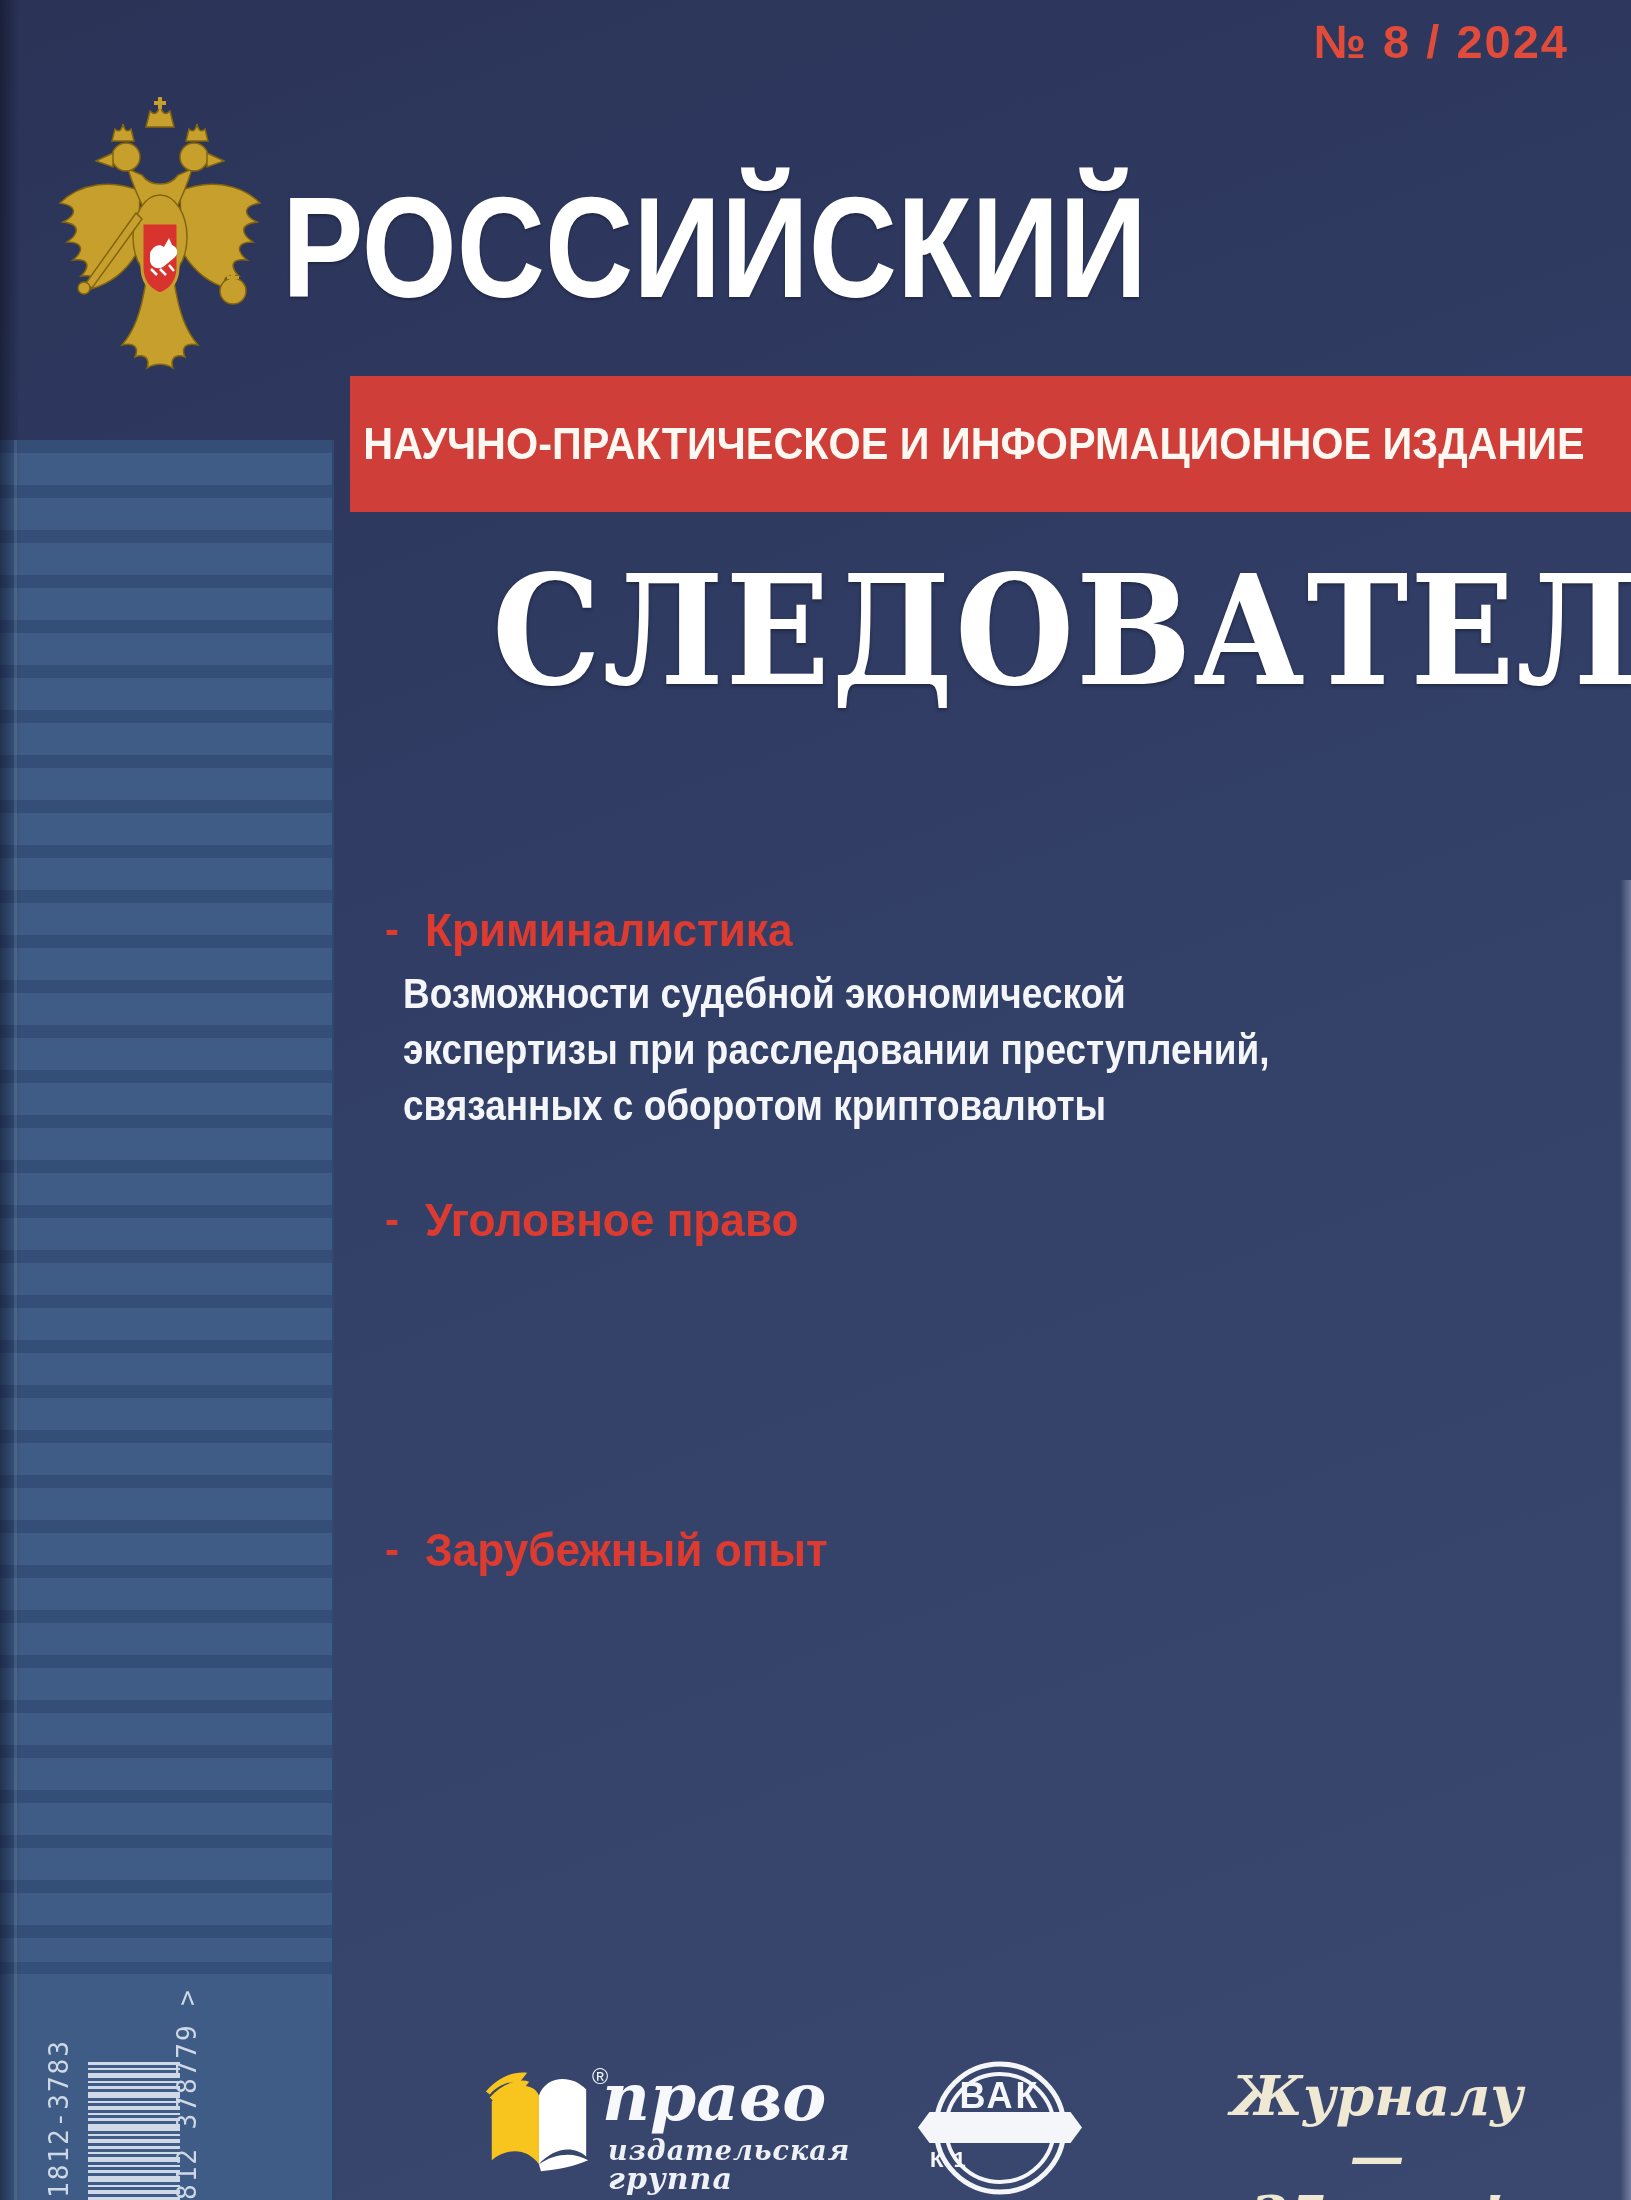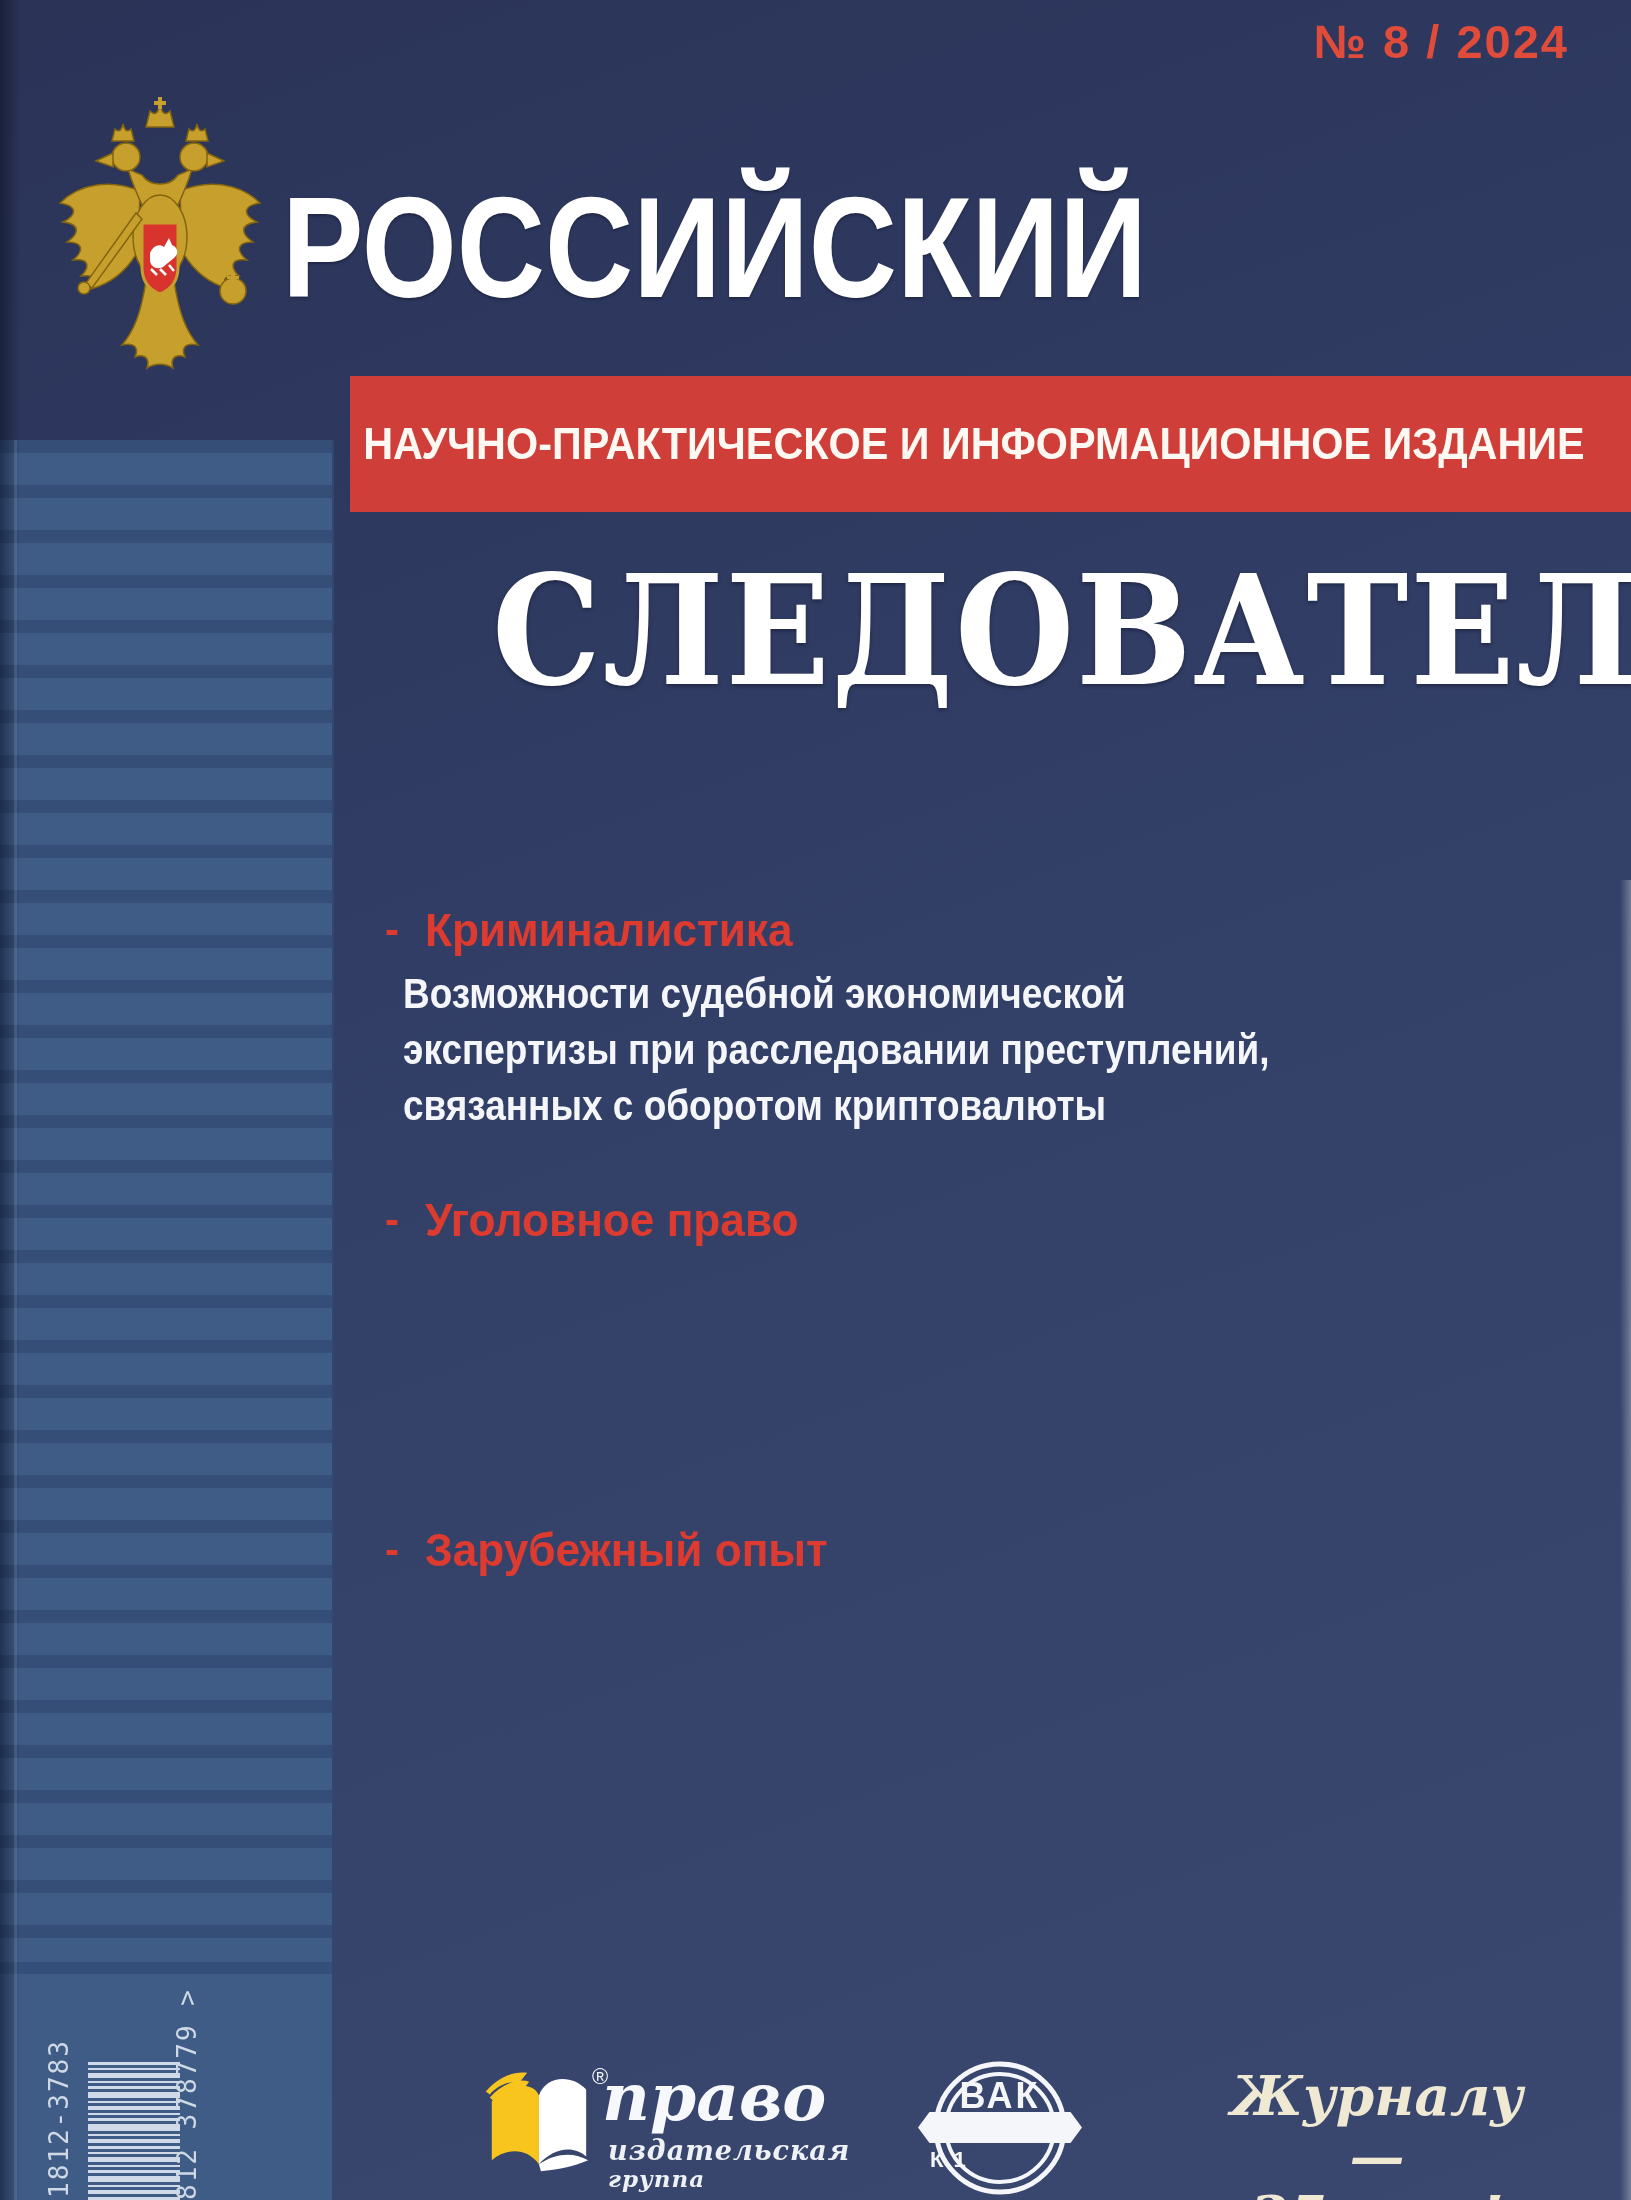--- a/index.html
+++ b/index.html
@@ -64,21 +64,21 @@
   .pub-book{position:absolute;left:478px;top:2062px;width:118px;height:118px;}
   .pub-reg{position:absolute;left:592px;top:2064px;font-size:22px;color:#f4f6fa;}
   .pub-name{position:absolute;left:602px;top:2062px;
     font-family:"DejaVu Serif",serif;font-style:italic;font-weight:bold;
     font-size:66px;line-height:70px;color:#f6f8fb;white-space:nowrap;}
   .pub-desc1{position:absolute;left:608px;top:2136px;
     font-family:"DejaVu Serif",serif;font-style:italic;font-weight:bold;
     font-size:27px;line-height:30px;color:#eef1f6;letter-spacing:1px;white-space:nowrap;}
   .pub-desc2{position:absolute;left:608px;top:2164px;
     font-family:"DejaVu Serif",serif;font-style:italic;font-weight:bold;
-    font-size:23px;line-height:30px;color:#eef1f6;letter-spacing:1px;white-space:nowrap;}
+    font-size:30px;line-height:30px;color:#eef1f6;letter-spacing:1px;white-space:nowrap;}
 
   
   .vak{position:absolute;left:930px;top:2057px;width:140px;height:143px;}
   .vak svg{position:absolute;left:0;top:0;}
   .vak-top{position:absolute;left:0;top:18px;width:140px;text-align:center;
     font-size:36px;font-weight:bold;color:#f4f6fa;letter-spacing:3px;}
   .vak-ribbon{position:absolute;left:-12px;top:55px;width:164px;height:31px;background:#f4f6fa;
     clip-path:polygon(0% 50%,7% 0%,93% 0%,100% 50%,93% 100%,7% 100%);}
   .vak-bottom{position:absolute;left:0;top:90px;width:140px;
     font-size:22px;font-weight:bold;color:#f4f6fa;letter-spacing:2px;}

